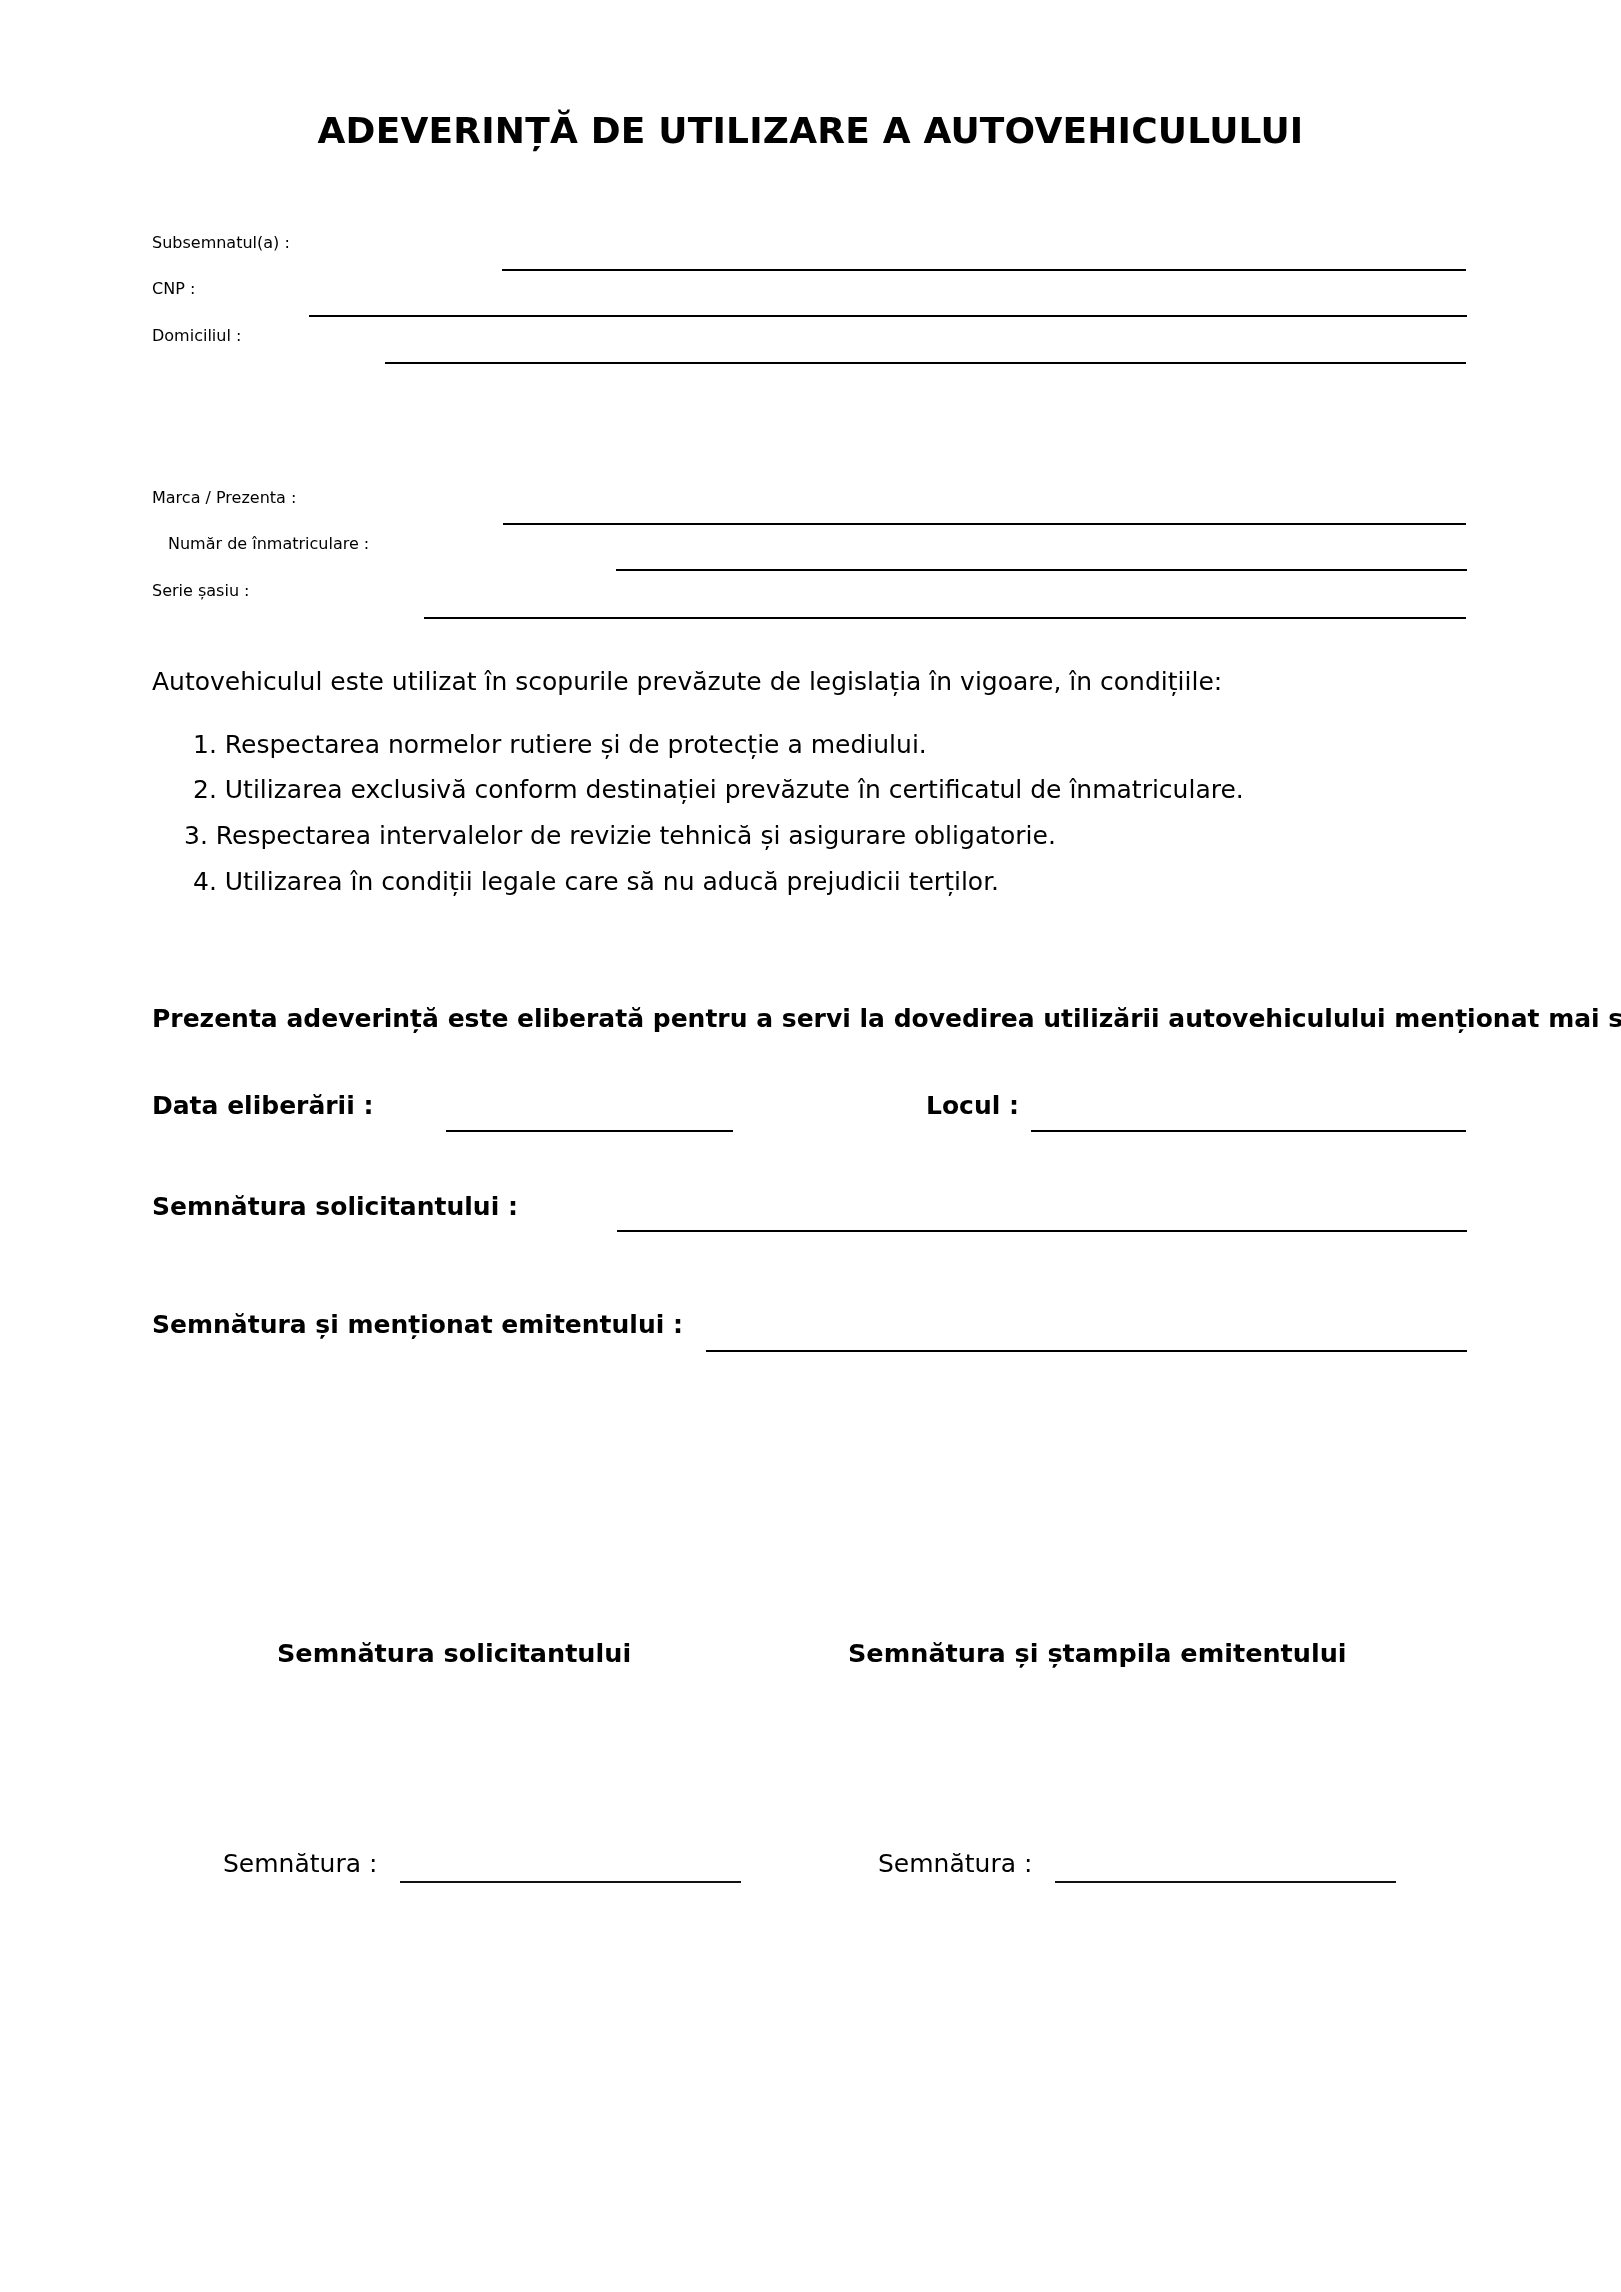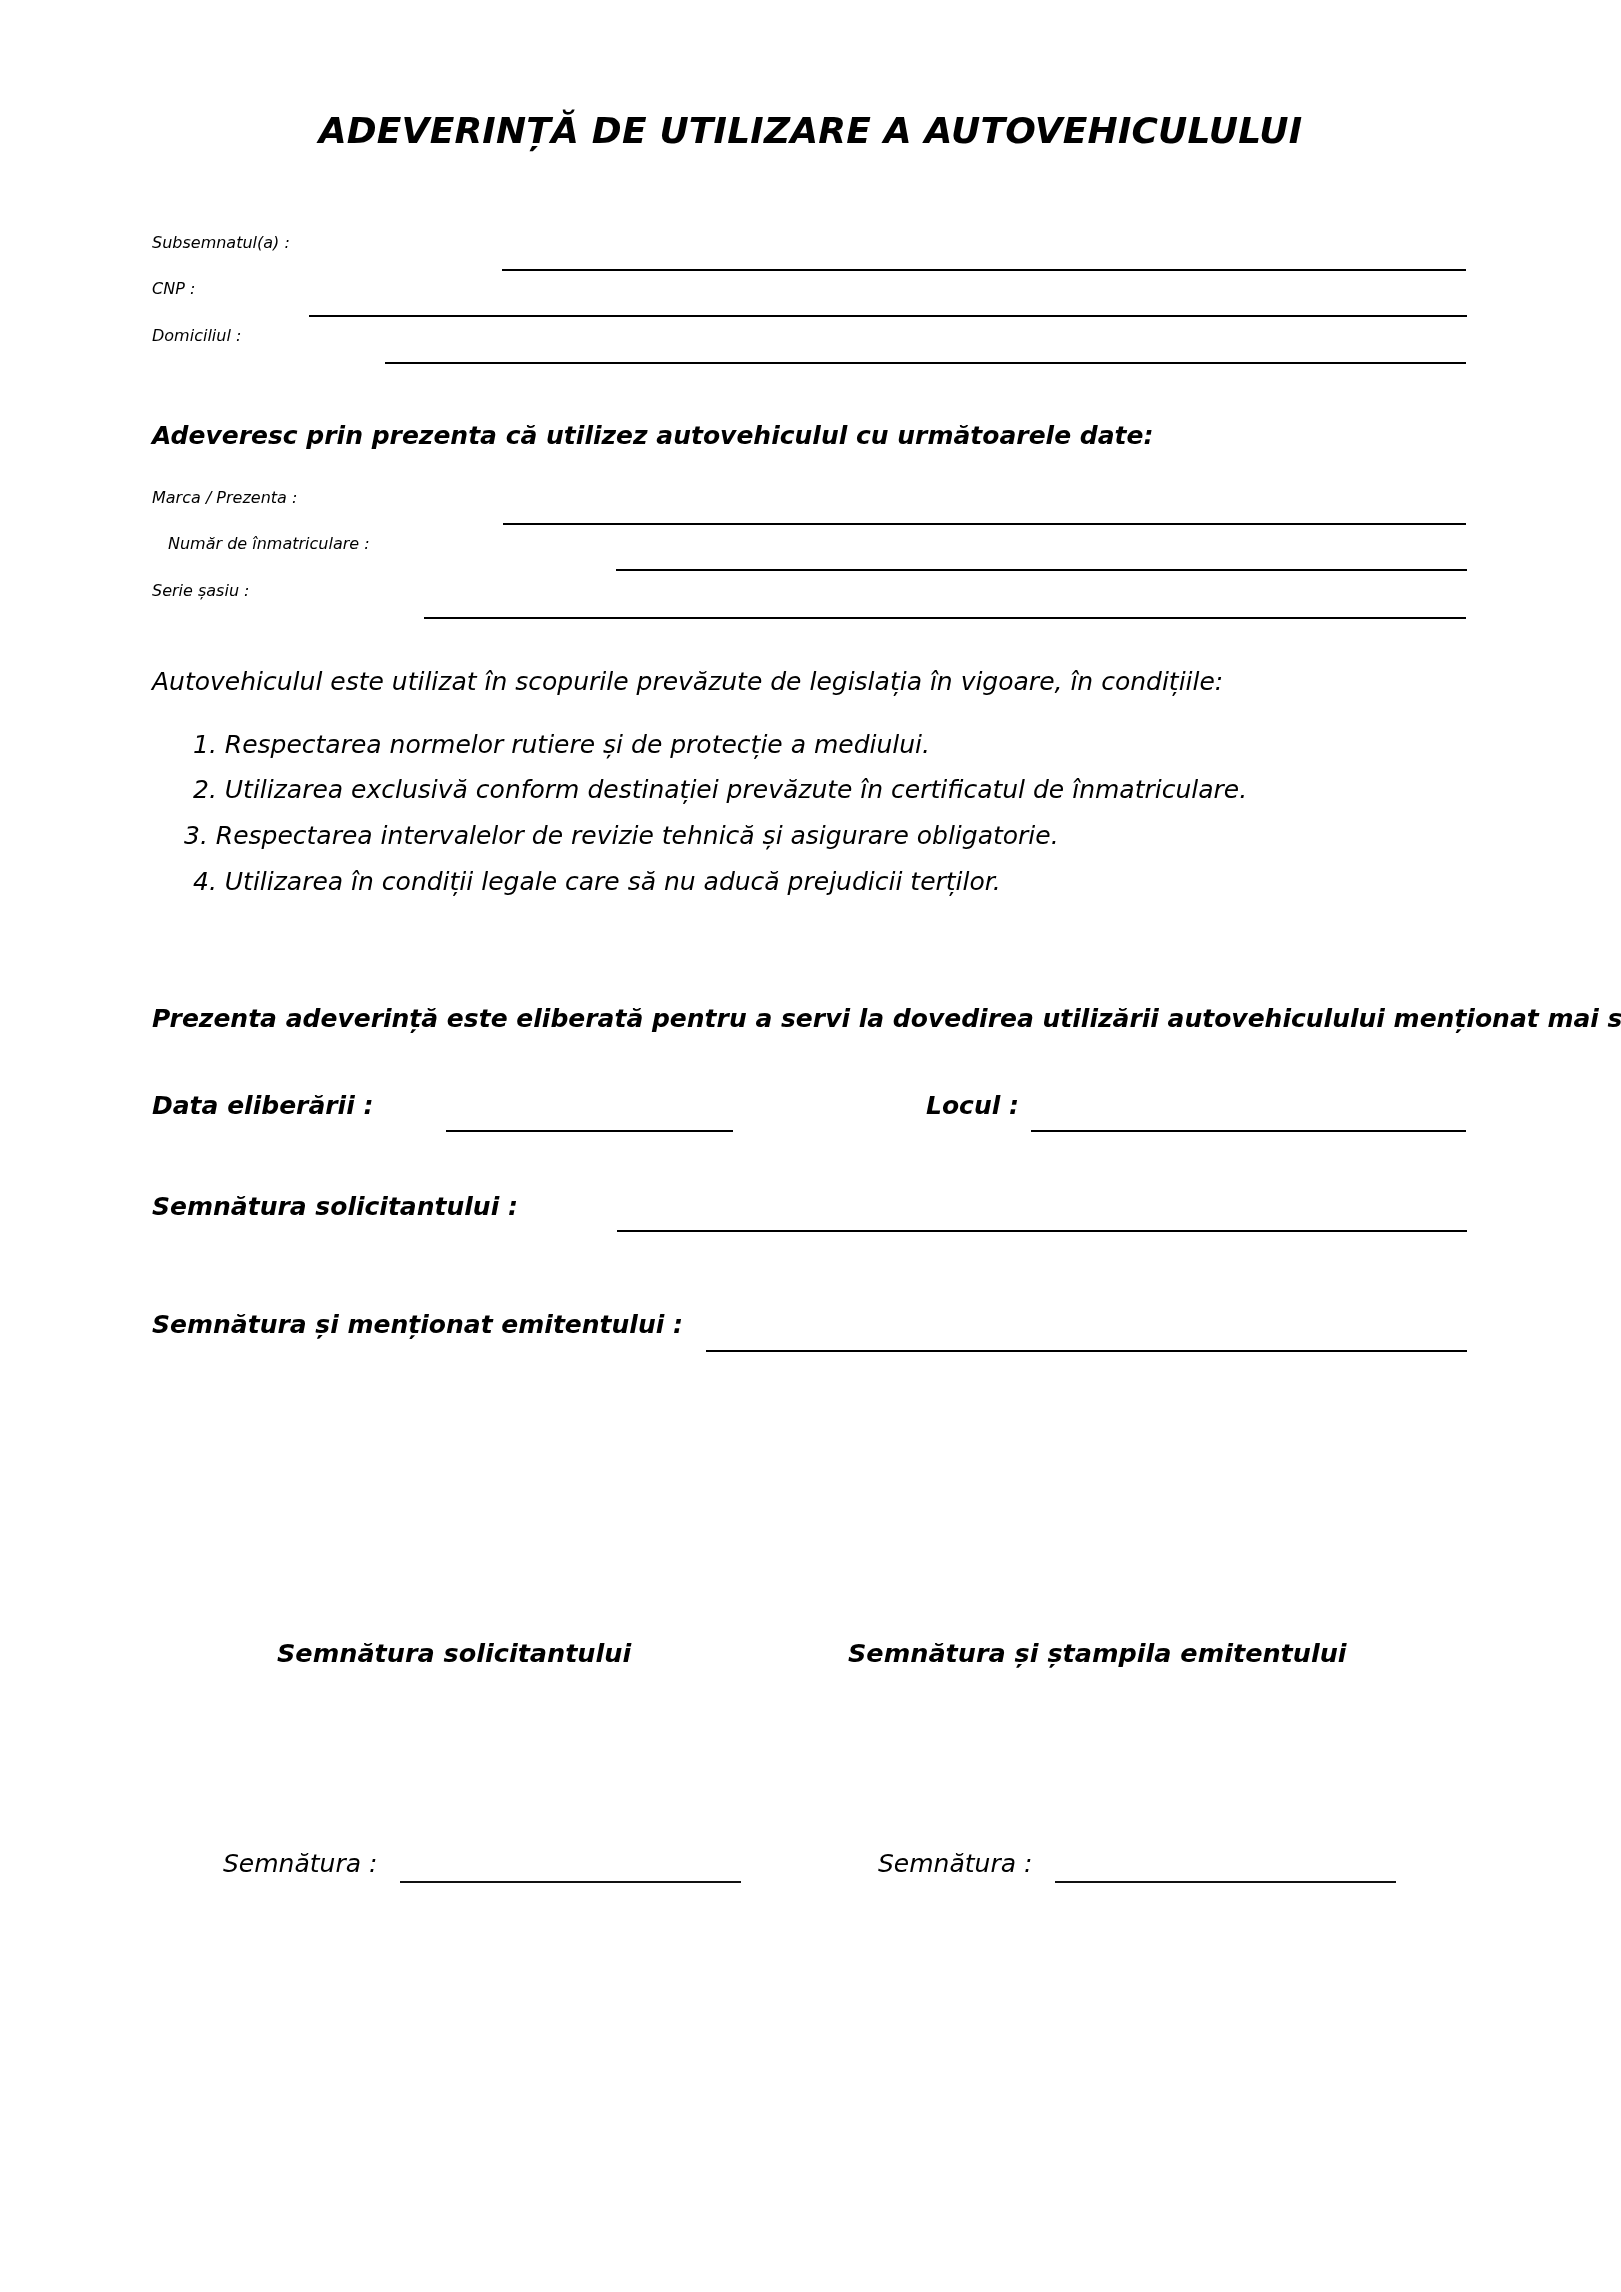--- a/index.html
+++ b/index.html
@@ -1,15 +1,15 @@
 <!DOCTYPE html>
 <html><head>
 <meta charset="utf-8">
 <style>
-  * { box-sizing: border-box; font-style: italic; }
+  * { box-sizing: border-box; }
   html, body {
     margin: 0;
     padding: 0;
     background: #ffffff;
   }
   body {
     width: 1621px;
     height: 2293px;
     position: relative;
     overflow: hidden;
@@ -112,21 +112,20 @@
 
   <div class="abs lbl" style="left:152px; top:235px;">Subsemnatul(a) :</div>
   <div class="rule" style="left:502px; top:269px; width:964px;"></div>
 
   <div class="abs lbl" style="left:152px; top:281px;">CNP :</div>
   <div class="rule" style="left:309px; top:315px; width:1158px;"></div>
 
   <div class="abs lbl" style="left:152px; top:328px;">Domiciliul :</div>
   <div class="rule" style="left:385px; top:362px; width:1081px;"></div>
 
-  <div class="abs lbl-bold" style="left:152px; top:423px;">Adeveresc prin prezenta că utilizez autovehiculul cu următoarele date:</div>
 
   <div class="abs lbl" style="left:152px; top:490px;">Marca / Prezenta :</div>
   <div class="rule" style="left:503px; top:523px; width:963px;"></div>
 
   <div class="abs lbl" style="left:168px; top:536px;">Număr de înmatriculare :</div>
   <div class="rule" style="left:616px; top:569px; width:851px;"></div>
 
   <div class="abs lbl" style="left:152px; top:583px;">Serie șasiu :</div>
   <div class="rule" style="left:424px; top:617px; width:1042px;"></div>
 

